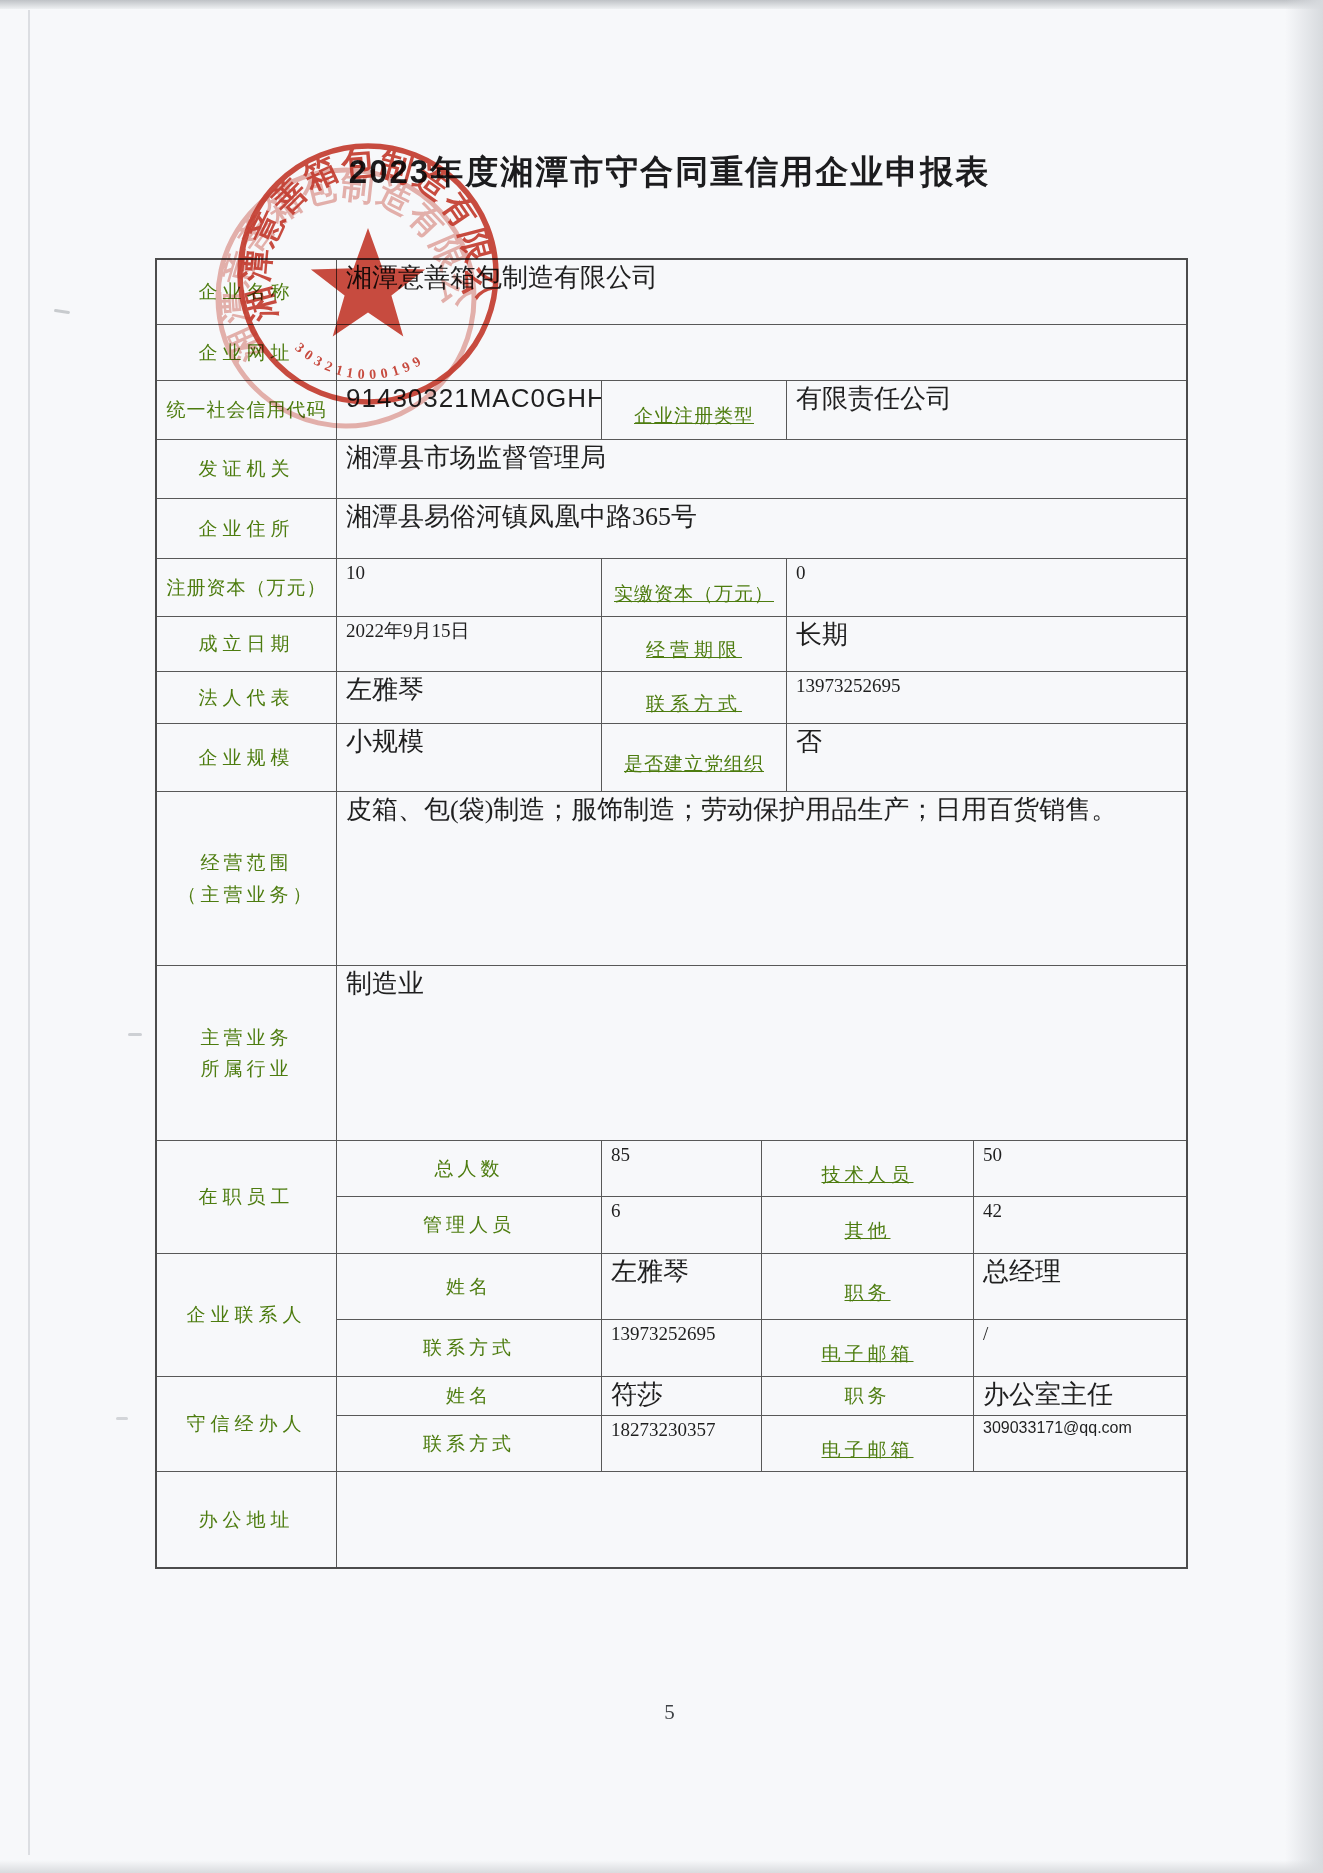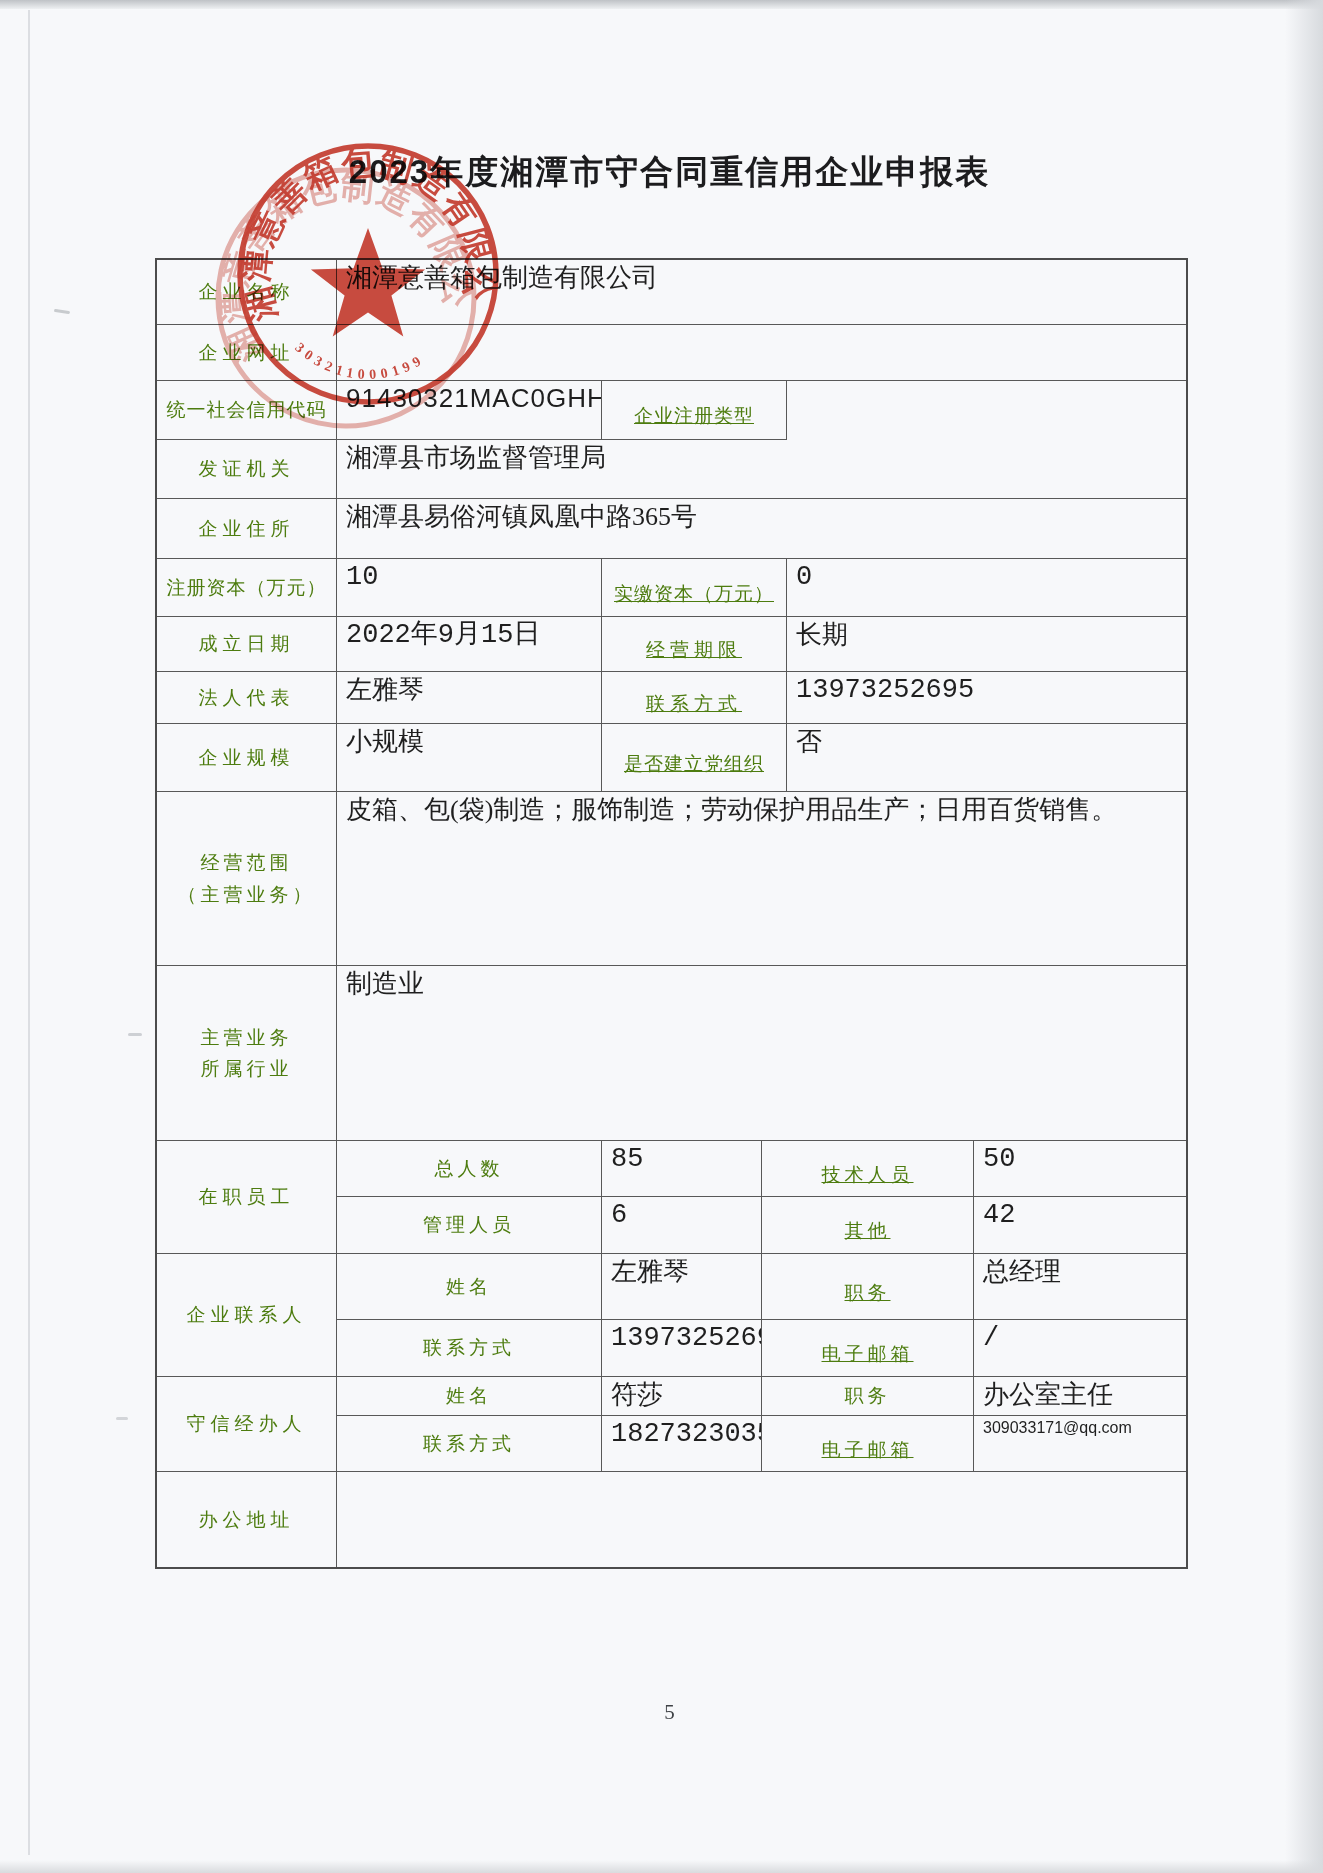--- a/index.html
+++ b/index.html
@@ -52,21 +52,21 @@
     display:flex;align-items:center;justify-content:center;
     text-align:right;font-size:19px;letter-spacing:5px;color:#4d7c0f;
   }
   .tight{letter-spacing:1px;}
   .low{padding-top:12px;text-decoration:underline;}
   .lab2{flex-direction:column;line-height:1.65;letter-spacing:4px;}
   .sub{letter-spacing:4px;}
   .val{
     padding:3px 6px 0 9px;font-size:26px;color:#1f1f1f;line-height:1.15;
   }
-  .num{font-family:Liberation Mono, monospace;font-size:27px;}
+  .num{font-family:Liberation Serif, serif;font-size:19px;}
   .code{font-family:"Liberation Sans","DejaVu Sans",sans-serif;font-size:26px;letter-spacing:1px;}
   .email{font-family:"Liberation Sans","DejaVu Sans",sans-serif;font-size:16px;word-break:break-all;}.gcV{grid-column:2/7}.gc2{grid-column:2/3}
   .gc34{grid-column:3/5}.gc56{grid-column:5/7}.gc3{grid-column:3/4}
   .gc45{grid-column:4/6}.gc6{grid-column:6/7}
 
   
   .seal{position:absolute;left:188px;top:102px;width:360px;height:360px;
     mix-blend-mode:multiply;pointer-events:none;z-index:5;}
   .seal text{font-family:"Liberation Serif","DejaVu Serif",serif;font-weight:600;}
 
@@ -93,20 +93,21 @@
 
   <div class="cell lab" style="grid-row:1">企业名称</div>
   <div class="cell val gcV no-r" style="grid-row:1">湘潭意善箱包制造有限公司</div>
 
   <div class="cell lab" style="grid-row:2">企业网址</div>
   <div class="cell val gcV no-r" style="grid-row:2"></div>
 
   <div class="cell lab tight" style="grid-row:3">统一社会信用代码</div>
   <div class="cell val code gc2" style="grid-row:3">91430321MAC0GHH199</div>
   <div class="cell lab tight low gc34" style="grid-row:3">企业注册类型</div>
+  <div class="cell val gc56 no-r" style="grid-row:3">有限责任公司</div>
 
   <div class="cell lab" style="grid-row:4">发证机关</div>
   <div class="cell val gcV no-r" style="grid-row:4">湘潭县市场监督管理局</div>
 
   <div class="cell lab" style="grid-row:5">企业住所</div>
   <div class="cell val gcV no-r" style="grid-row:5">湘潭县易俗河镇凤凰中路365号</div>
 
   <div class="cell lab tight" style="grid-row:6">注册资本（万元）</div>
   <div class="cell val num gc2" style="grid-row:6">10</div>
   <div class="cell lab tight low gc34" style="grid-row:6">实缴资本（万元）</div>

